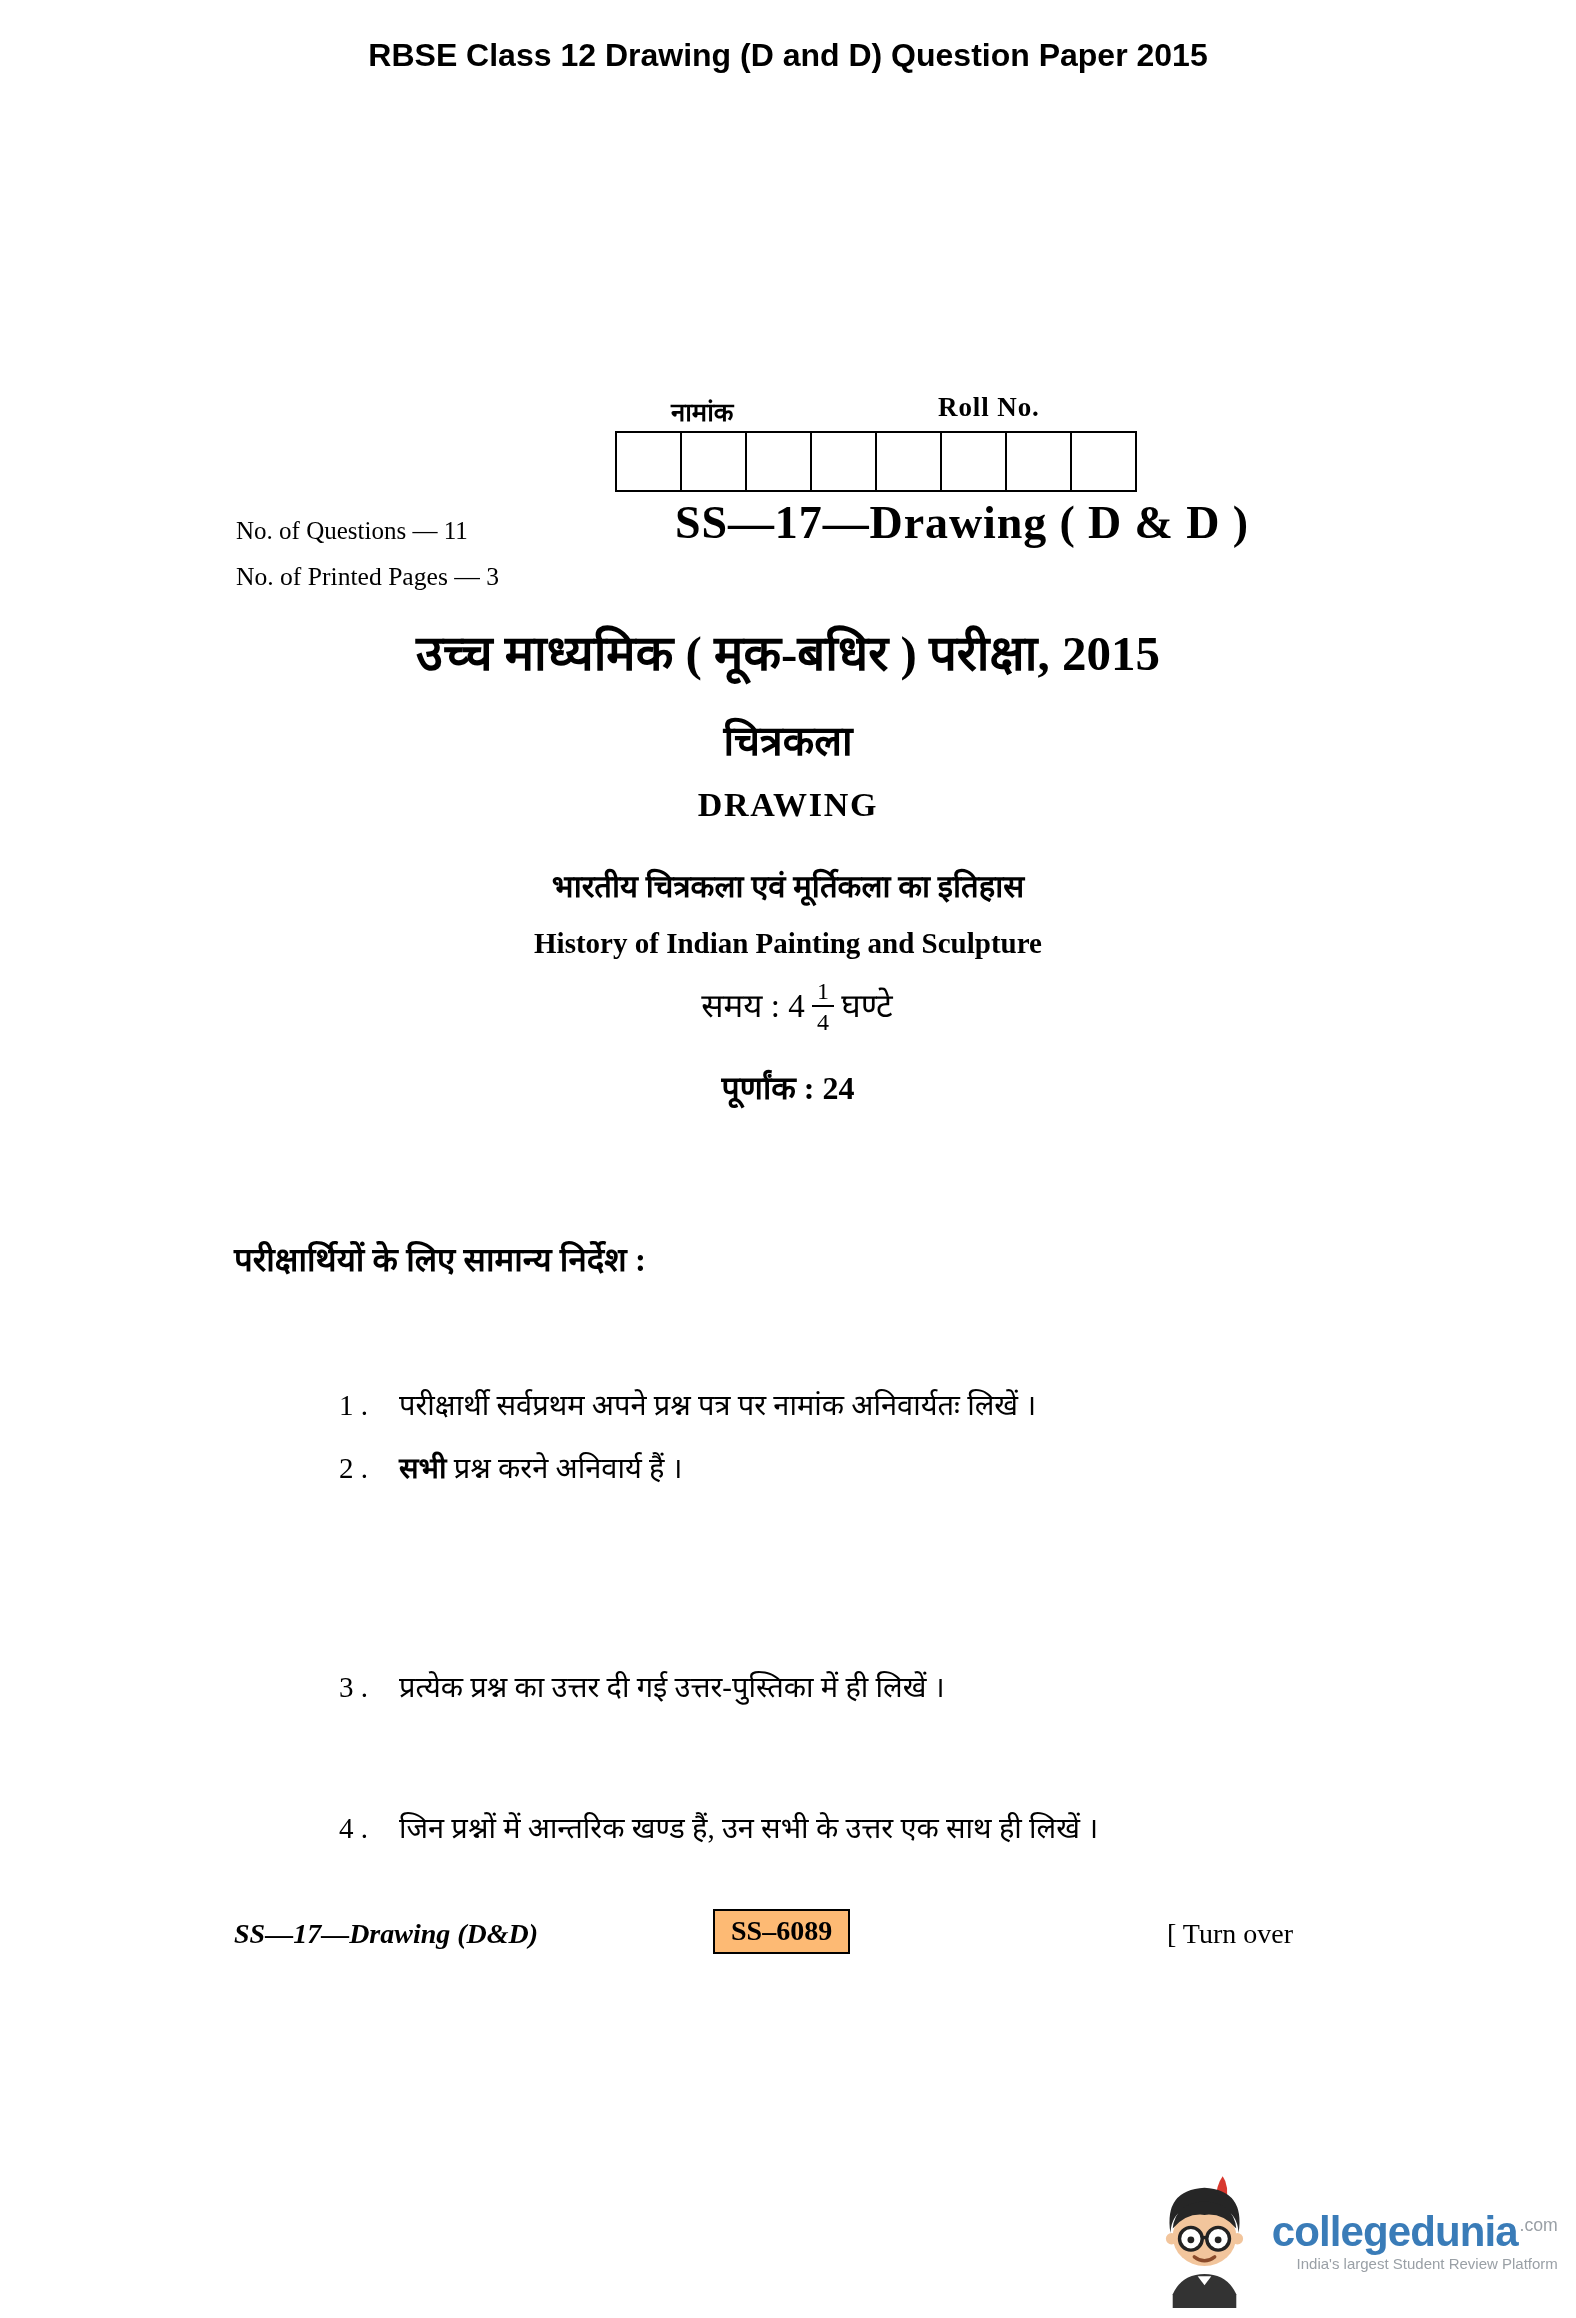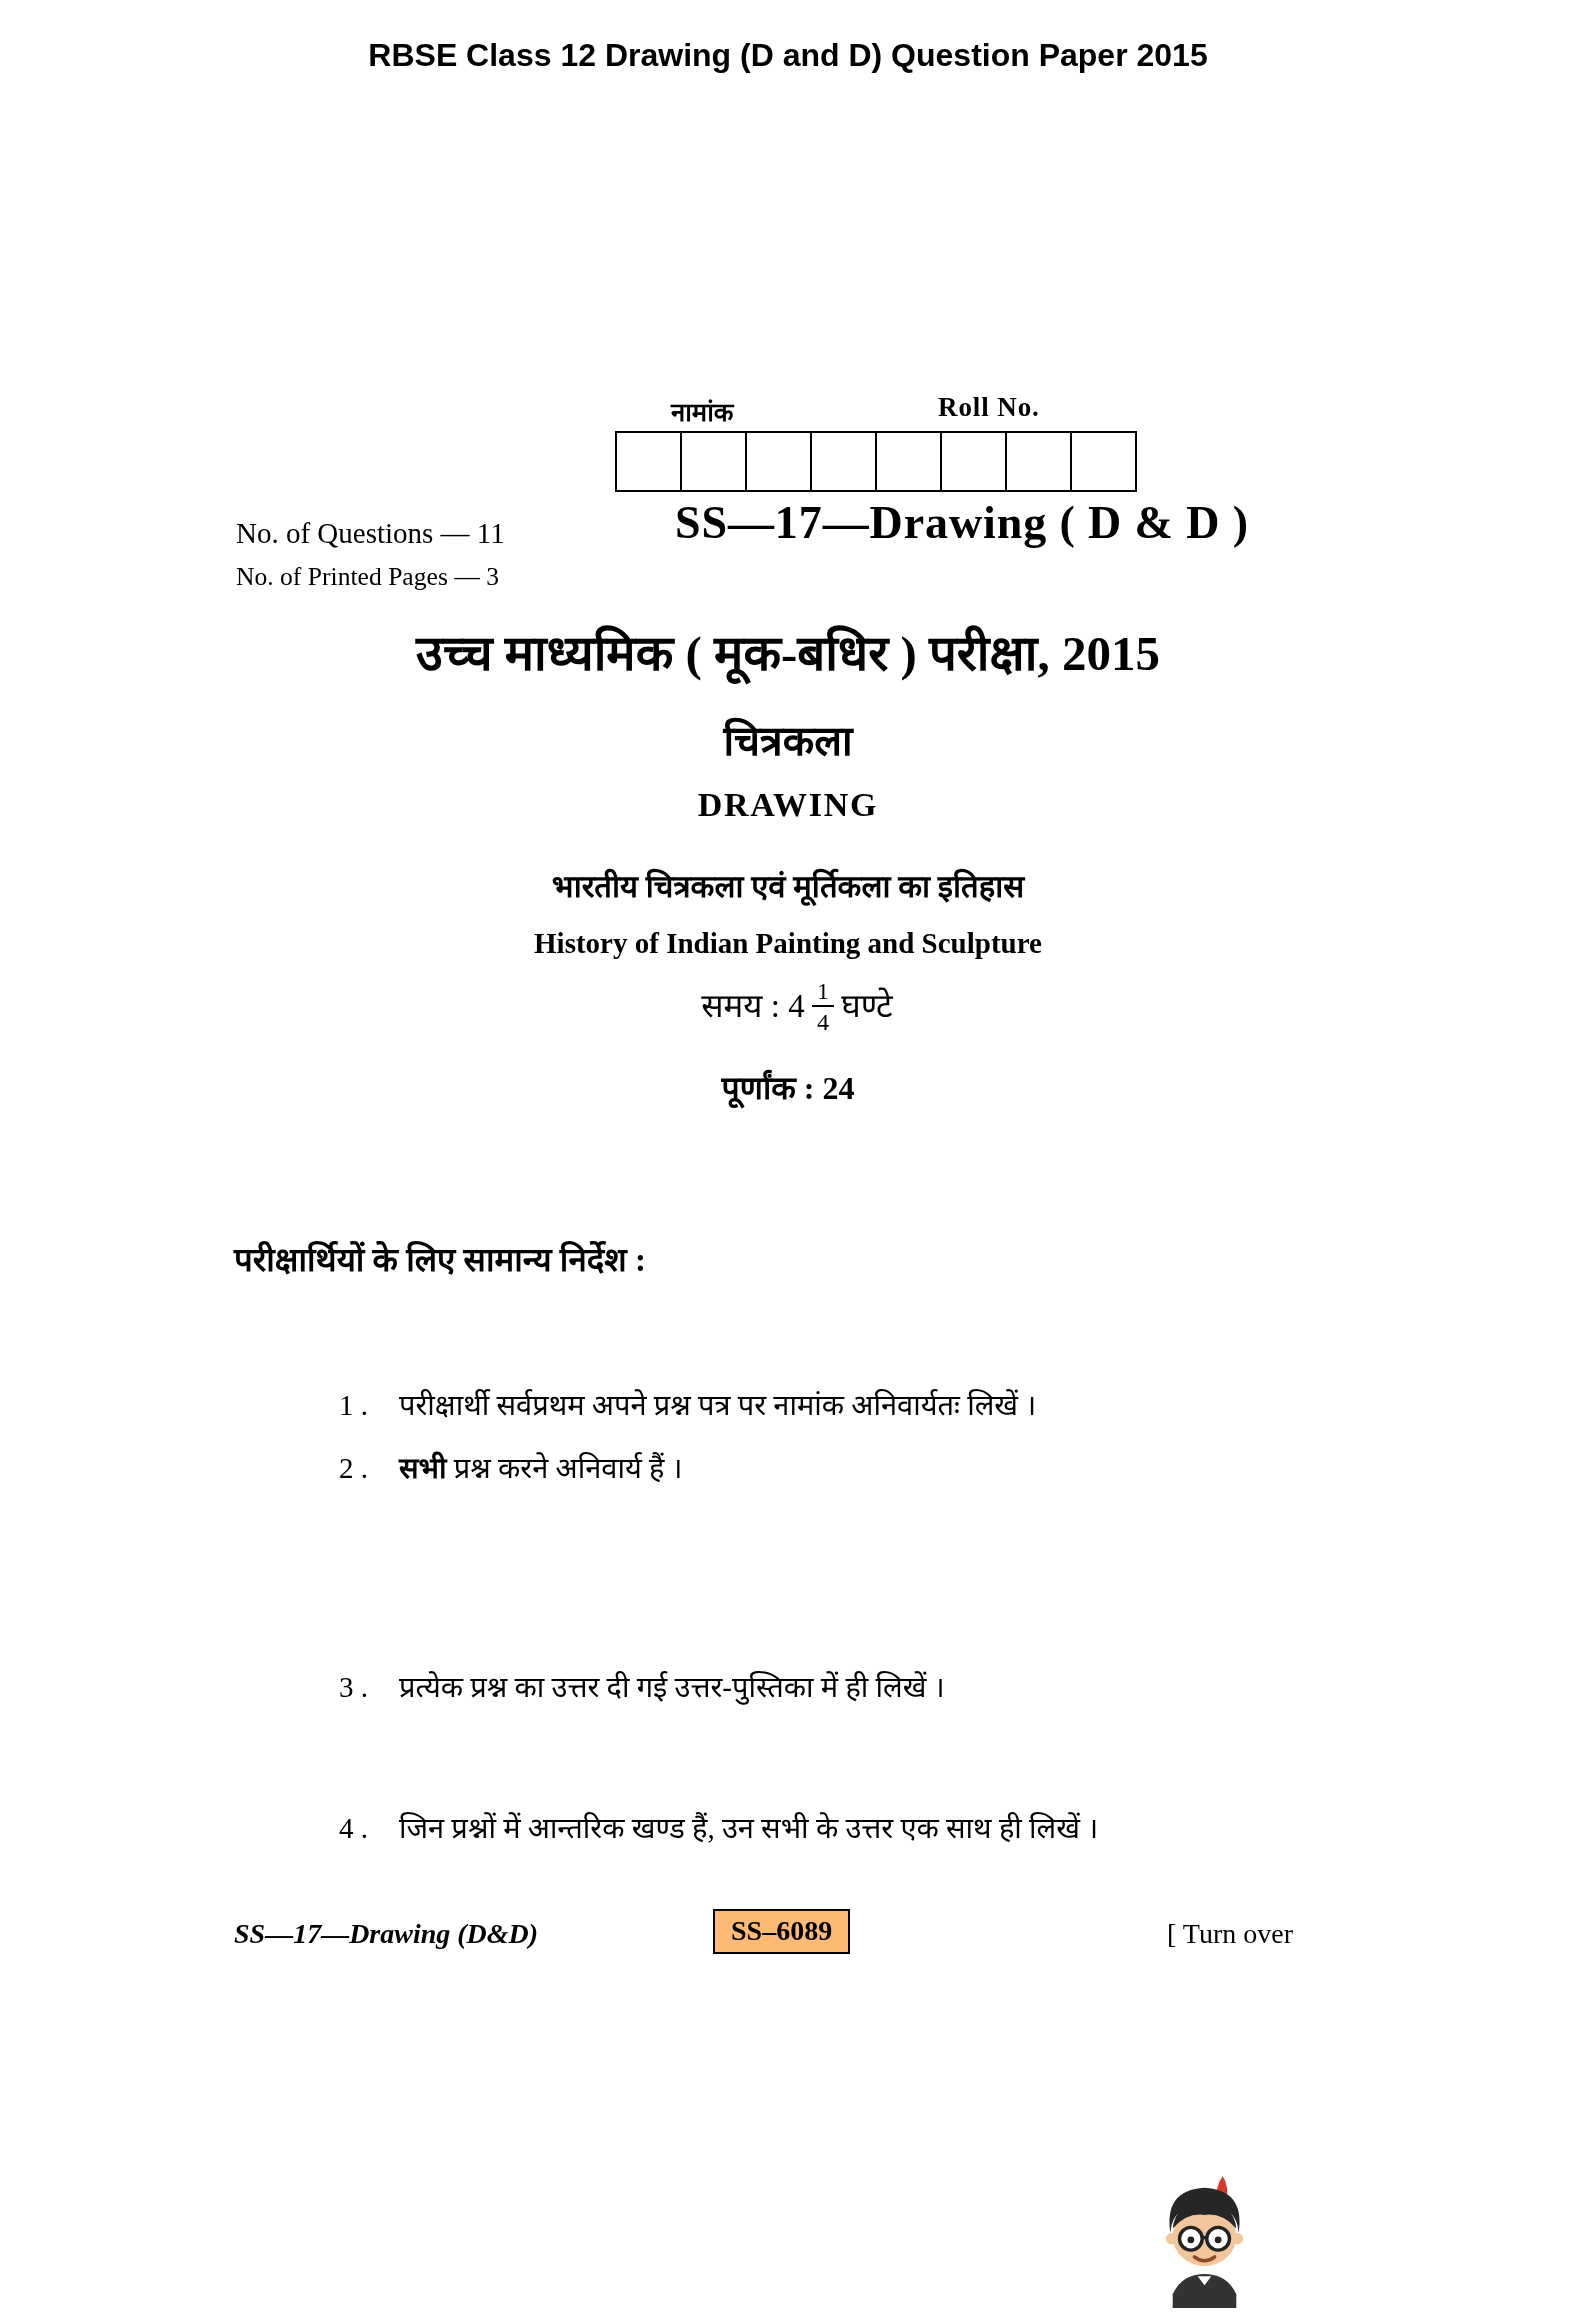--- a/index.html
+++ b/index.html
@@ -19,21 +19,21 @@
 
   
   .roll-label-hi{left:671px;top:394px;font-size:25.6px;font-weight:bold;}
   .roll-label-en{left:938px;top:392px;font-size:27px;font-weight:bold;letter-spacing:0.9px;}
   .roll-boxes{
     left:615px;top:431px;display:flex;border:2.6px solid #000;background:#fff;
   }
   .roll-cell{width:63px;height:57px;border-right:2.6px solid #000;}
   .roll-cell:last-child{border-right:none;}
 
-  .meta-questions{left:236px;top:517px;font-size:29px;text-align:right;}
+  .meta-questions{left:236px;top:517px;font-size:25px;text-align:right;}
   .meta-pages{left:236px;top:562px;font-size:25.6px;}
 
   .paper-code{left:675px;top:496px;font-size:46px;font-weight:bold;letter-spacing:0.9px;}
 
   .exam-name-hi{top:618px;font-size:49px;font-weight:bold;}
   .subject-hi{top:711px;font-size:41px;font-weight:bold;}
   .subject-en{top:786px;font-size:34px;font-weight:bold;letter-spacing:1.8px;}
   .syllabus-hi{top:864px;font-size:31px;font-weight:bold;}
   .syllabus-en{top:927px;font-size:29px;font-weight:bold;}
 
@@ -151,14 +151,21 @@
     <circle cx="62" cy="57" r="10" fill="#ffffff" stroke="#222" stroke-width="3"></circle>
     <line x1="48" y1="56" x2="52" y2="56" stroke="#222" stroke-width="3"></line>
     <circle cx="38" cy="58" r="3" fill="#222"></circle>
     <circle cx="62" cy="58" r="3" fill="#222"></circle>
 
     <path d="M41 73 Q50 80 59 73" stroke="#8a4a2a" stroke-width="3" fill="none" stroke-linecap="round"></path>
 
     <path d="M22 106 Q30 88 50 88 Q70 88 78 106 L78 118 L22 118 Z" fill="#333333"></path>
     <path d="M44 90 L50 98 L56 90 Z" fill="#ffffff"></path>
   </svg>
+  <div class="cd-text">
+    <div class="cd-nameline">
+      <span class="cd-name" style="color: rgb(58, 124, 184);">collegedunia</span>
+      <span class="cd-com" style="color: rgb(154, 160, 166);">.com</span>
+    </div>
+    <div class="cd-tagline" style="color: rgb(154, 160, 166);">India's largest Student Review Platform</div>
+  </div>
 </div>
 
 
 </body></html>

